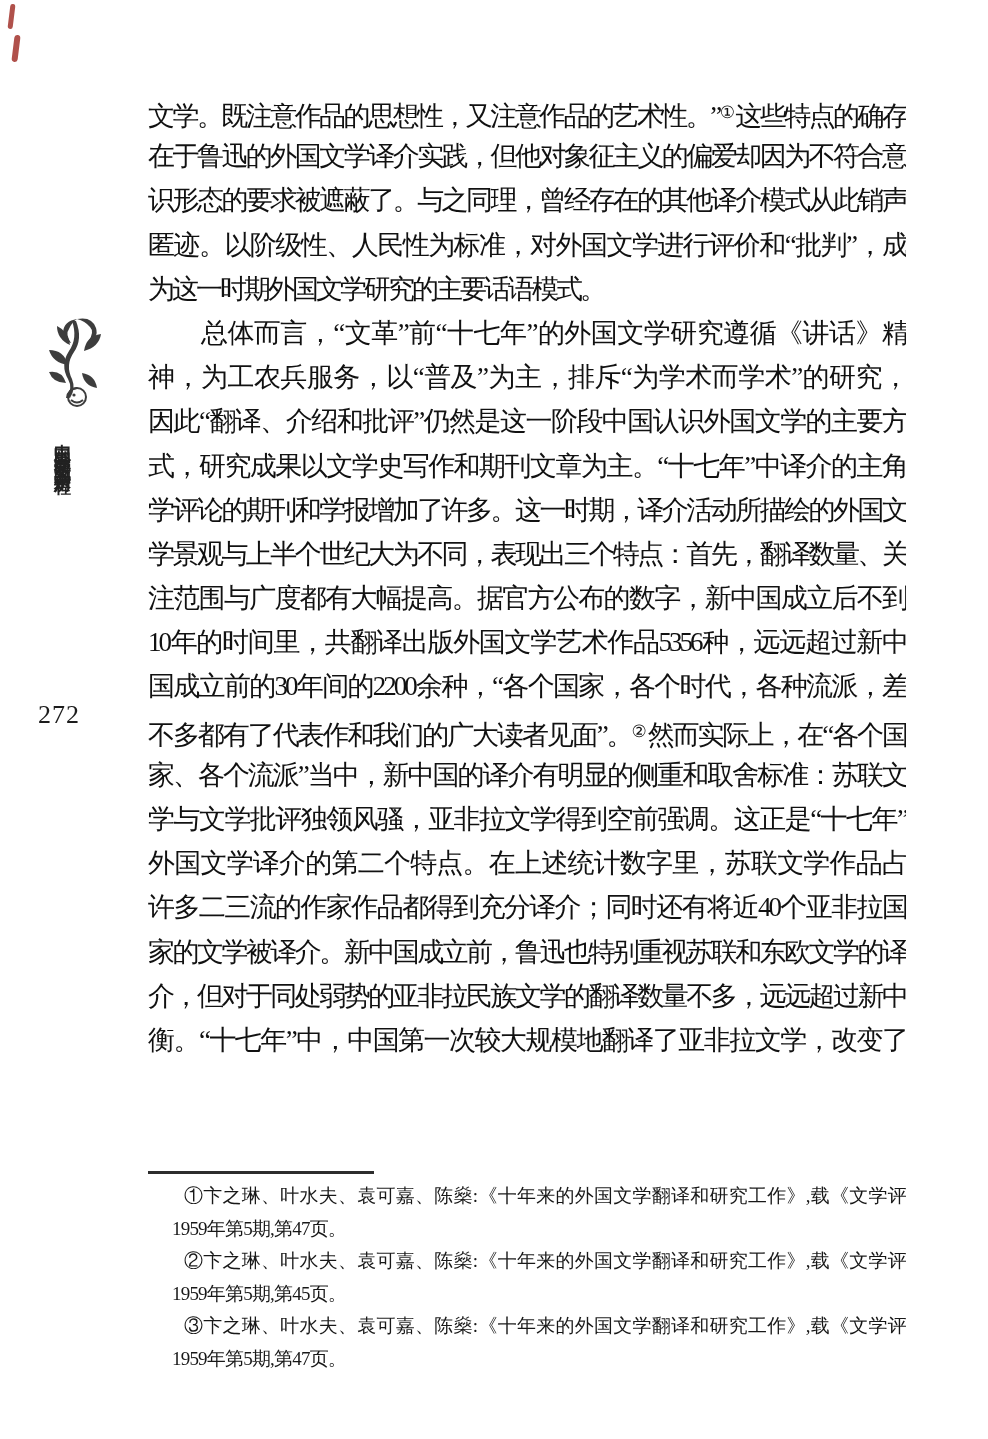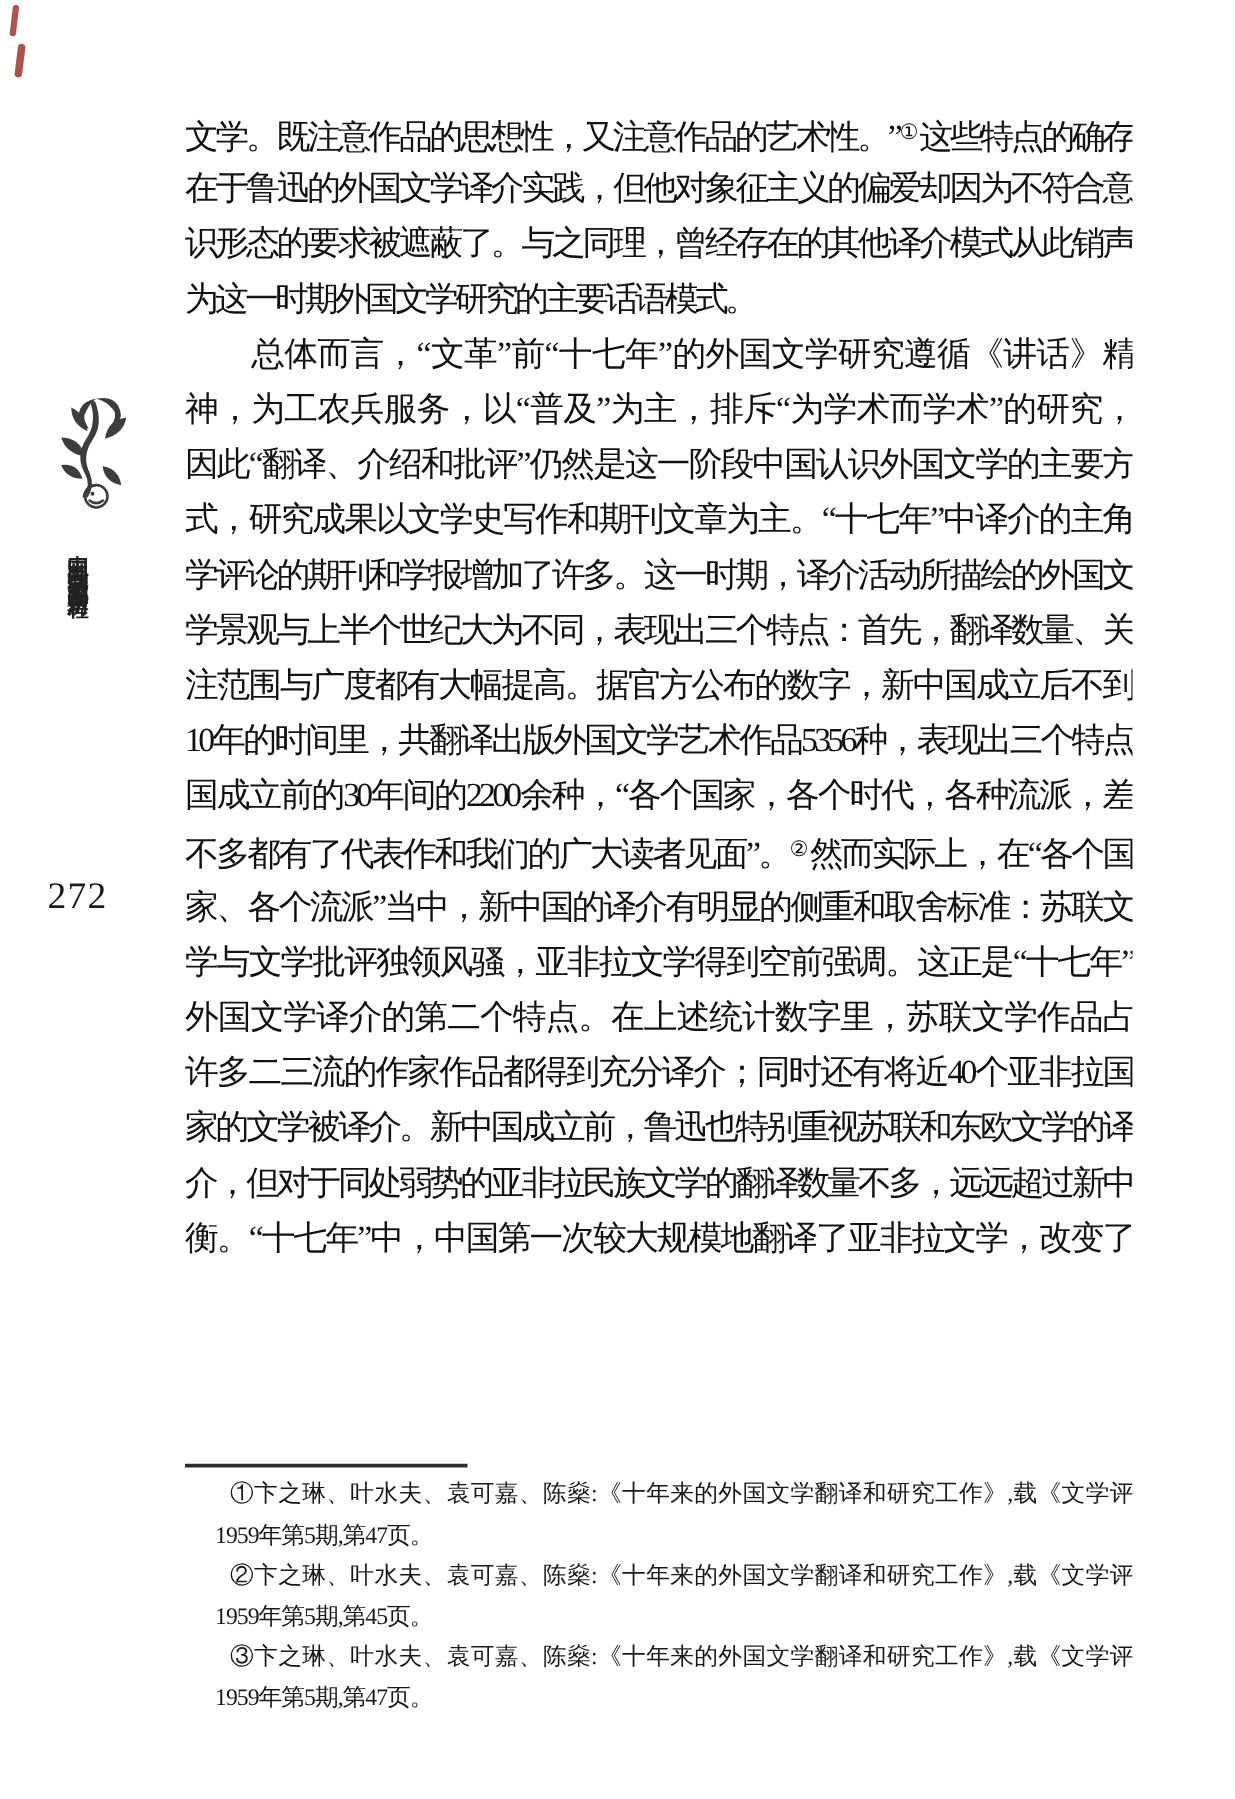--- a/index.html
+++ b/index.html
@@ -18,30 +18,30 @@
 
   
   .ornament{position:absolute;left:40px;top:313px;width:75px;height:99px;}
   .vtitle{
     position:absolute;left:51px;top:430px;height:260px;
     writing-mode:vertical-rl;text-orientation:upright;
     font-size:17px;font-weight:600;letter-spacing:3px;color:#222;
   }
   .pagenum{
     position:absolute;left:38px;top:700px;
-    font-size:30px;letter-spacing:1px;color:#1c1c1c;
+    font-size:26px;letter-spacing:1px;color:#1c1c1c;
   }
 
   
   .body{
     position:absolute;left:148px;top:88px;width:758px;
     font-size:27px;letter-spacing:-3px;color:#111;
   }
   .bline{
-    height:44.2px;line-height:36px;overflow:hidden;
+    height:44.2px;line-height:49px;overflow:hidden;
     text-align:justify;text-align-last:justify;
   }
   .bline.end{text-align-last:left;}
   .fnref{font-size:17px;vertical-align:7px;letter-spacing:0;}
 
   
   .fnrule{position:absolute;left:148px;top:1171px;width:226px;height:2.5px;background:#2d2d2d;}
   .footnotes{
     position:absolute;left:148px;top:1180px;width:758px;
     font-size:19px;letter-spacing:-0.8px;color:#181818;
@@ -80,29 +80,30 @@
   </div>
 
   <div class="vtitle">中国外国文学研究的学术历程</div>
 
   <div class="pagenum">272</div>
 
   <main class="body">
       <div class="bline">文学。既注意作品的思想性，又注意作品的艺术性。”<span class="fnref">①</span>这些特点的确存</div>
       <div class="bline">在于鲁迅的外国文学译介实践，但他对象征主义的偏爱却因为不符合意</div>
       <div class="bline">识形态的要求被遮蔽了。与之同理，曾经存在的其他译介模式从此销声</div>
+      <div class="bline">匿迹。以阶级性、人民性为标准，对外国文学进行评价和“批判”，成</div>
       <div class="bline end">为这一时期外国文学研究的主要话语模式。</div>
       <div class="bline">　　总体而言，“文革”前“十七年”的外国文学研究遵循《讲话》精</div>
       <div class="bline">神，为工农兵服务，以“普及”为主，排斥“为学术而学术”的研究，</div>
       <div class="bline">因此“翻译、介绍和批评”仍然是这一阶段中国认识外国文学的主要方</div>
       <div class="bline">式，研究成果以文学史写作和期刊文章为主。“十七年”中译介的主角</div>
       <div class="bline">学评论的期刊和学报增加了许多。这一时期，译介活动所描绘的外国文</div>
       <div class="bline">学景观与上半个世纪大为不同，表现出三个特点：首先，翻译数量、关</div>
       <div class="bline">注范围与广度都有大幅提高。据官方公布的数字，新中国成立后不到</div>
-      <div class="bline">10年的时间里，共翻译出版外国文学艺术作品5356种，表现出三个特点</div>
+      <div class="bline">10年的时间里，共翻译出版外国文学艺术作品5356种，远远超过新中</div>
       <div class="bline">国成立前的30年间的2200余种，“各个国家，各个时代，各种流派，差</div>
       <div class="bline">不多都有了代表作和我们的广大读者见面”。<span class="fnref">②</span>然而实际上，在“各个国</div>
       <div class="bline">家、各个流派”当中，新中国的译介有明显的侧重和取舍标准：苏联文</div>
       <div class="bline">学与文学批评独领风骚，亚非拉文学得到空前强调。这正是“十七年”</div>
       <div class="bline">外国文学译介的第二个特点。在上述统计数字里，苏联文学作品占</div>
       <div class="bline">许多二三流的作家作品都得到充分译介；同时还有将近40个亚非拉国</div>
       <div class="bline">家的文学被译介。新中国成立前，鲁迅也特别重视苏联和东欧文学的译</div>
       <div class="bline">介，但对于同处弱势的亚非拉民族文学的翻译数量不多，远远超过新中</div>
       <div class="bline">衡。“十七年”中，中国第一次较大规模地翻译了亚非拉文学，改变了</div>
     </main>

